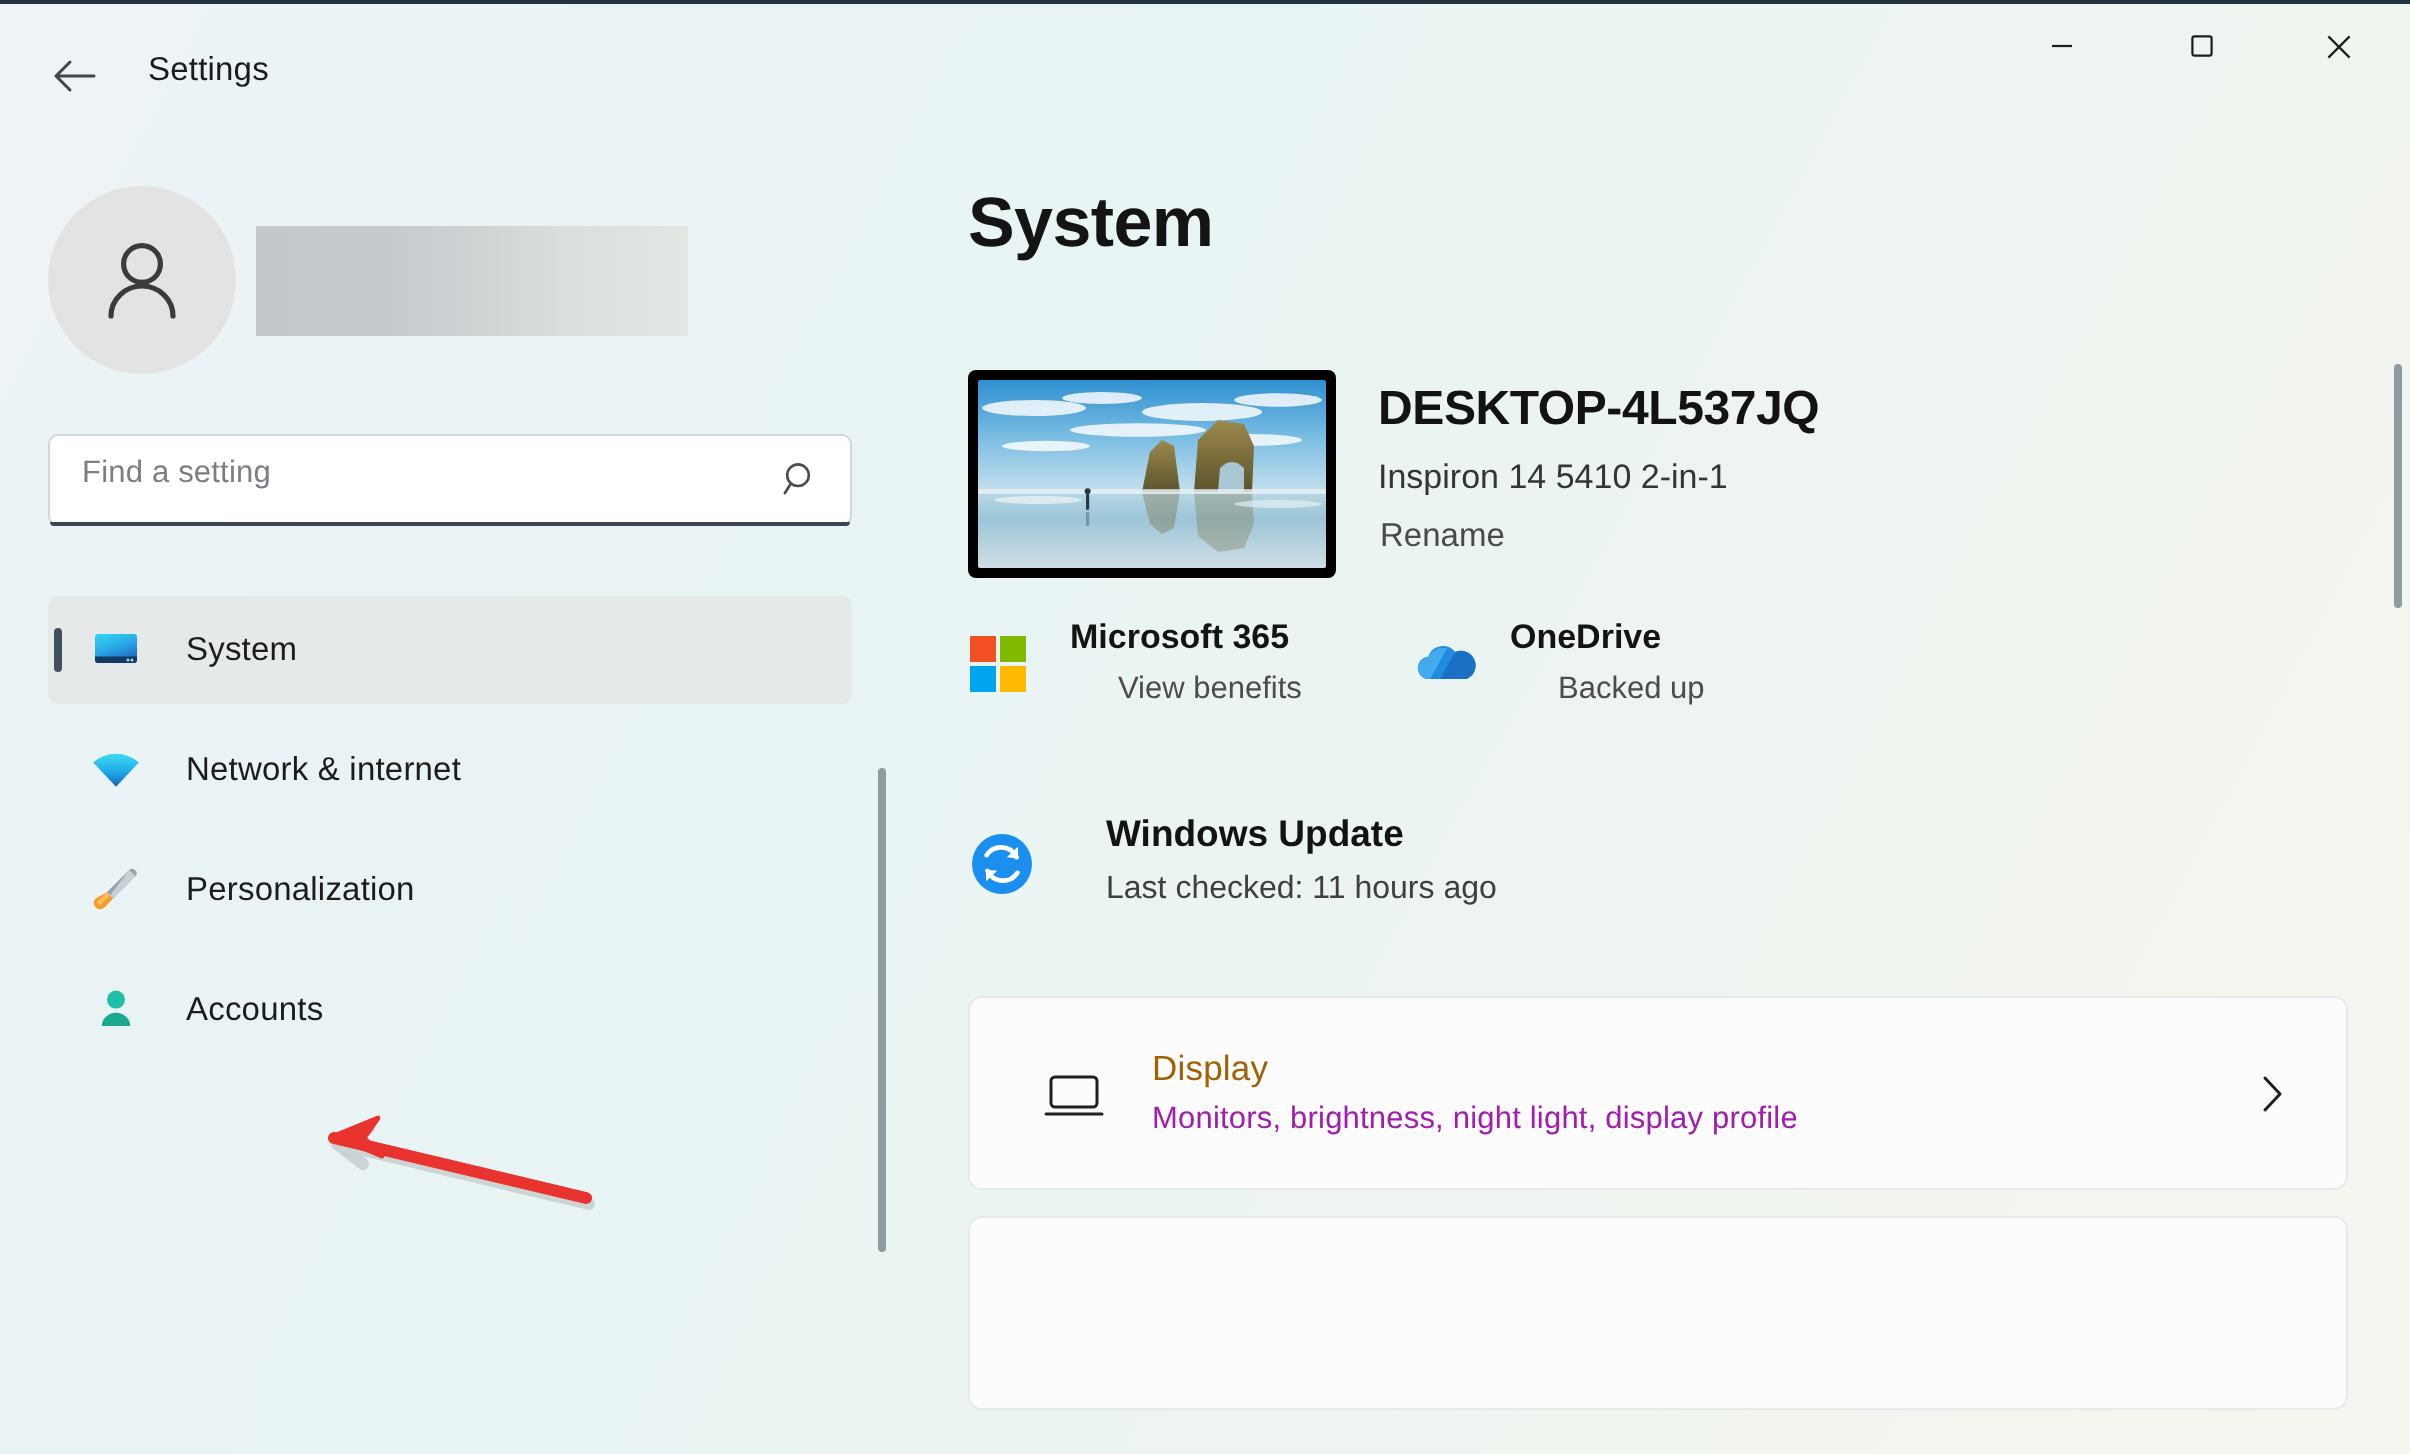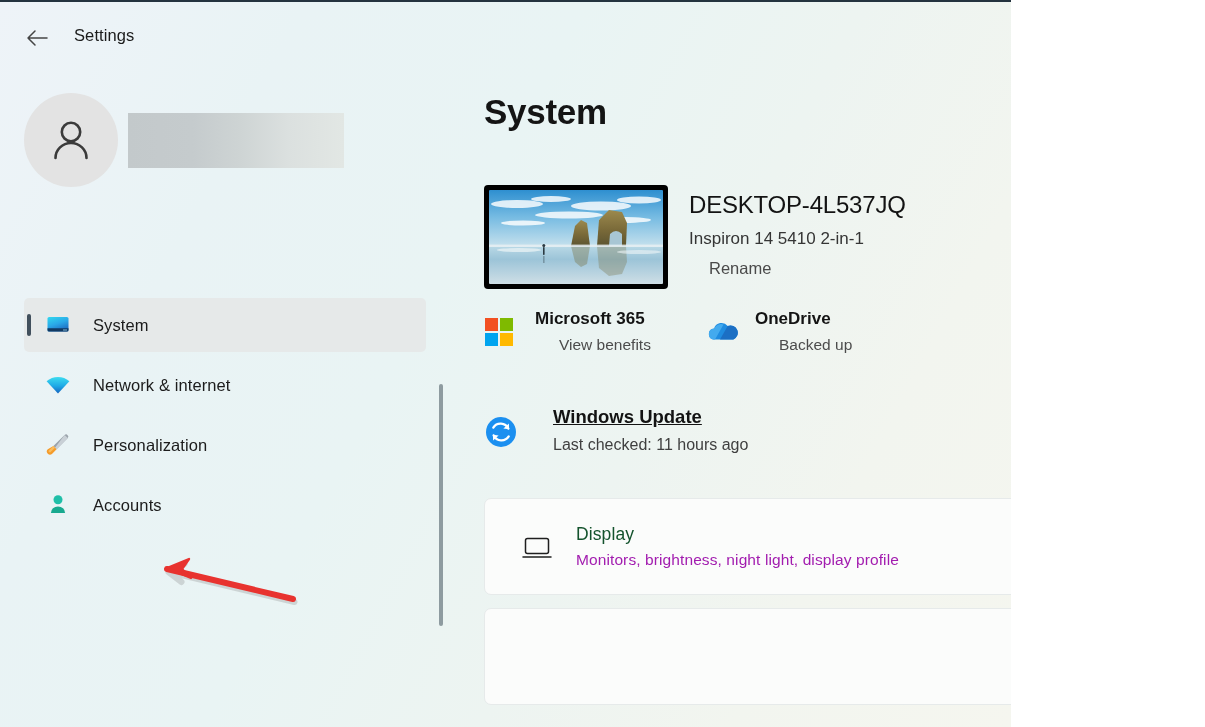--- a/index.html
+++ b/index.html
@@ -1,21 +1,21 @@
 <!DOCTYPE html>
 <html><head>
 <meta charset="utf-8">
 <style>
   * { box-sizing: border-box; margin: 0; padding: 0; }
   html, body {
     width: 1205px; height: 727px; overflow: hidden;
     font-family: "Liberation Sans", sans-serif;
   }
   #window {
-    position: relative; width: 1011px; height: 727px;
+    position: relative; width: 1205px; height: 727px;
     background:
       linear-gradient(118deg,
         #eef3f8 0%, #e9f3f5 22%, #e9f4f4 42%,
         #edf4f1 62%, #f2f5ef 80%, #f5f6ef 100%);
     border-top: 2px solid #24333f;
     overflow: hidden;
   }
   
   #titlebar {
     position: absolute; top: 0; left: 0; width: 1205px; height: 72px;
@@ -122,50 +122,49 @@
     position: absolute; left: 0; top: 0;
     width: 184px; height: 104px;
     background: #000; border-radius: 4px; padding: 5px;
   }
   #thumb-inner {
     position: relative; width: 174px; height: 94px;
     overflow: hidden; border-radius: 1px;
   }
   #device-name {
     position: absolute; left: 205px; top: 6px;
-    font-size: 24px; font-weight: normal; color: #131313;
+    font-size: 24px; font-weight: bold; color: #131313;
     letter-spacing: -.2px; white-space: nowrap;
   }
   #device-model {
     position: absolute; left: 205px; top: 44px;
     font-size: 17px; color: #353535; white-space: nowrap;
   }
   #rename-link {
     position: absolute; left: 206px; top: 74px;
-    font-size: 16.5px; color: #4a4a4a; cursor: pointer; margin-left: 19px;
+    font-size: 16.5px; color: #4a4a4a; cursor: pointer;
   }
   .svcitem { position: absolute; }
   #svc-m365 { left: 32px; top: 235px; }
   #svc-onedrive { left: 252px; top: 235px; }
   .svcicon { position: absolute; left: 0; top: 8px; }
   .svctitle {
     position: absolute; left: 51px; top: 0;
     font-size: 17px; font-weight: bold; color: #141414;
     white-space: nowrap;
   }
   .svcsub {
     position: absolute; left: 51px; top: 27px;
     font-size: 15.5px; color: #4c4c4c; white-space: nowrap; margin-left: 24px;
   }
   #svc-update { position: absolute; left: 32px; top: 332px; }
   #wu-title {
     position: absolute; left: 69px; top: 0;
     font-size: 18.5px; font-weight: bold; color: #131313;
     white-space: nowrap;
-    text-decoration: underline;
   }
   #wu-sub {
     position: absolute; left: 69px; top: 30px;
     font-size: 16px; color: #3f3f3f; white-space: nowrap;
   }
   #wu-icon { position: absolute; left: 0; top: 9px; }
   #cards { position: absolute; left: 32px; top: 424px; width: 690px; }
   .card {
     position: relative; width: 690px; height: 97px;
     background: #fbfcfb;
@@ -174,21 +173,21 @@
     margin-bottom: 13px;
     cursor: pointer;
   }
   .card-icon {
     position: absolute; left: 36px; top: 33px;
     width: 32px; height: 32px;
     display: flex; align-items: center; justify-content: center;
   }
   .card-title {
     position: absolute; left: 91px; top: 25px;
-    font-size: 17.5px; color: #14532d; letter-spacing: .1px;
+    font-size: 17.5px; color: #a16207; letter-spacing: .1px;
   }
   .card-sub {
     position: absolute; left: 91px; top: 52px;
     font-size: 15.5px; color: #a21caf; letter-spacing: .1px;
   }
   .card-chev {
     position: absolute; right: 30px; top: 38px;
   }
   #content-scroll {
     position: absolute; left: 745px; top: 108px;
@@ -234,20 +233,31 @@
   <div id="sidebar">
 
     <div id="avatar">
       <svg width="50" height="50" viewBox="0 0 50 50">
         <circle cx="25" cy="17" r="9.2" fill="none" stroke="#3b3b3b" stroke-width="2.6"></circle>
         <path d="M9.5 43 a15.5 15 0 0 1 31 0" fill="none" stroke="#3b3b3b" stroke-width="2.6" stroke-linecap="round"></path>
       </svg>
     </div>
     <div id="name-redaction"></div>
 
+    <div id="search-wrap">
+      <div id="search-box"></div>
+      <div id="search-underline"></div>
+      <div id="search-input">Find a setting</div>
+      <div id="search-icon">
+        <svg width="19" height="19" viewBox="0 0 19 19">
+          <circle cx="8" cy="7.6" r="5.4" fill="none" stroke="#4c4c4c" stroke-width="1.3"></circle>
+          <path d="M4.2 12.1 L1.4 16.6" stroke="#4c4c4c" stroke-width="1.3" stroke-linecap="round"></path>
+        </svg>
+      </div>
+    </div>
 
     <div id="navlist">
 
       <div class="navitem selected">
         <span class="accent"></span>
         <span class="navicon">
           <svg width="26" height="26" viewBox="0 0 26 26">
             <defs>
               <linearGradient id="gMon" x1="0" y1="0" x2="0.5" y2="1">
                 <stop offset="0%" stop-color="#32d8ef"></stop>

